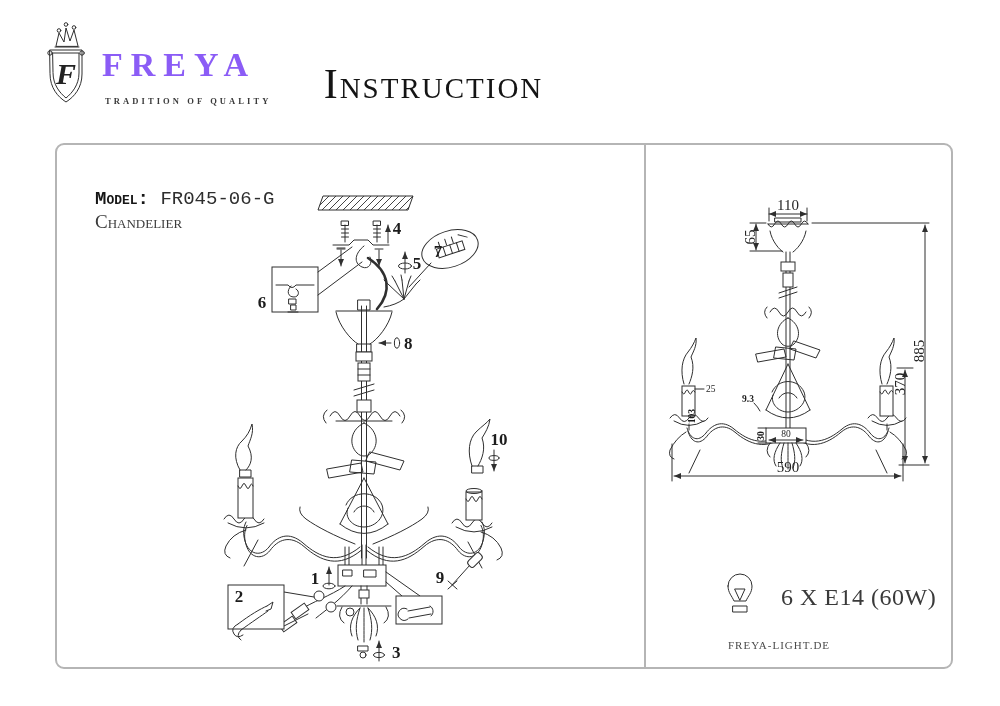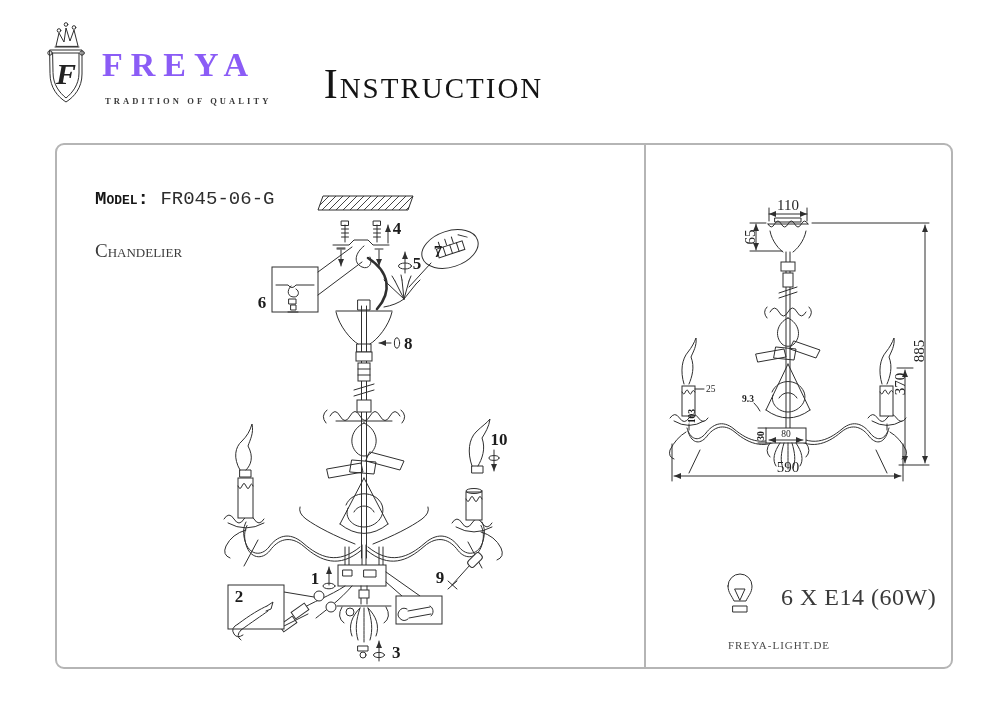--- a/index.html
+++ b/index.html
@@ -5,21 +5,21 @@
   html,body{margin:0;padding:0;}
   body{width:1000px;height:706px;background:#fff;position:relative;overflow:hidden;
        font-family:"Liberation Serif",serif;color:#1d1d1d;}
   .abs{position:absolute;}
   .brand{left:102px;top:46px;font-size:34px;font-weight:bold;letter-spacing:8px;color:#8b5cf6;}
   .tagline{left:105px;top:80px;font-size:8.5px;letter-spacing:3.1px;color:#3a3a3a;font-weight:bold;margin-top:16px;}
   .title{left:0;width:867px;top:60px;text-align:center;font-size:42px;letter-spacing:2px;
          font-variant:small-caps;color:#141414;}
   .model-line{left:95px;top:188px;font-size:19px;font-variant:small-caps;color:#2e2e2e;font-family:Liberation Mono, monospace;}
   .model-line b{color:#161616;}
-  .product-line{left:95px;top:211px;font-size:19px;font-variant:small-caps;color:#3b3b3b;margin-top:29px;}
+  .product-line{left:95px;top:211px;font-size:19px;font-variant:small-caps;color:#3b3b3b;}
   .bulbspec{left:781px;top:584px;font-size:24px;color:#3a3a3a;letter-spacing:.5px;}
   .website{left:645px;width:268px;top:639px;text-align:center;font-size:11px;
            letter-spacing:1px;color:#4a4a4a;}
   svg{position:absolute;left:0;top:0;}
   .ln{fill:none;stroke:#2f2f2f;stroke-width:1;stroke-linecap:round;stroke-linejoin:round;}
   .ln2{fill:none;stroke:#2f2f2f;stroke-width:2.6;stroke-linecap:round;}
   .fw{fill:#fff;stroke:#2f2f2f;stroke-width:1;}
   .fr{fill:none;stroke:#b5b5b5;stroke-width:2;}
   .pn{font:bold 17px "Liberation Serif",serif;fill:#1c1c1c;}
   .dim{font:15px "Liberation Serif",serif;fill:#262626;}

